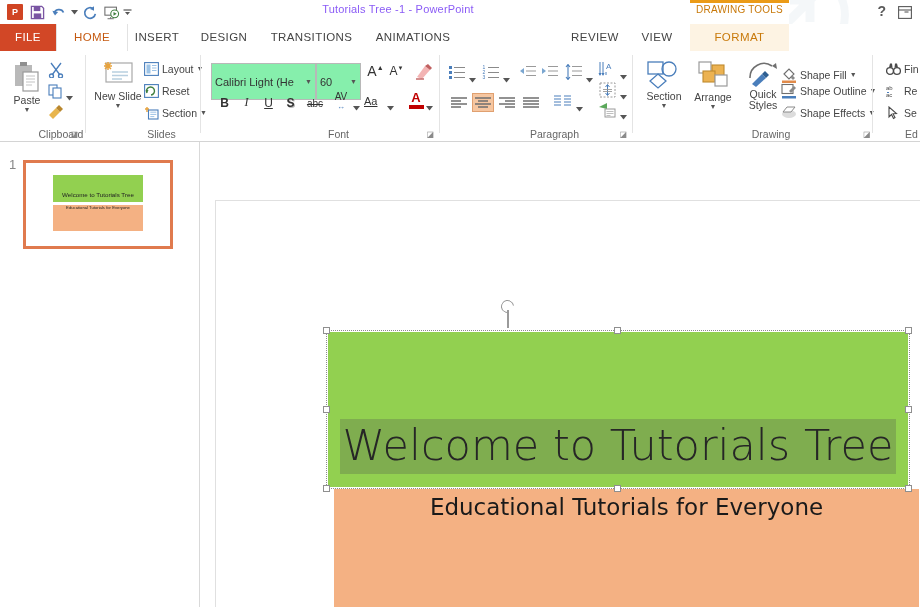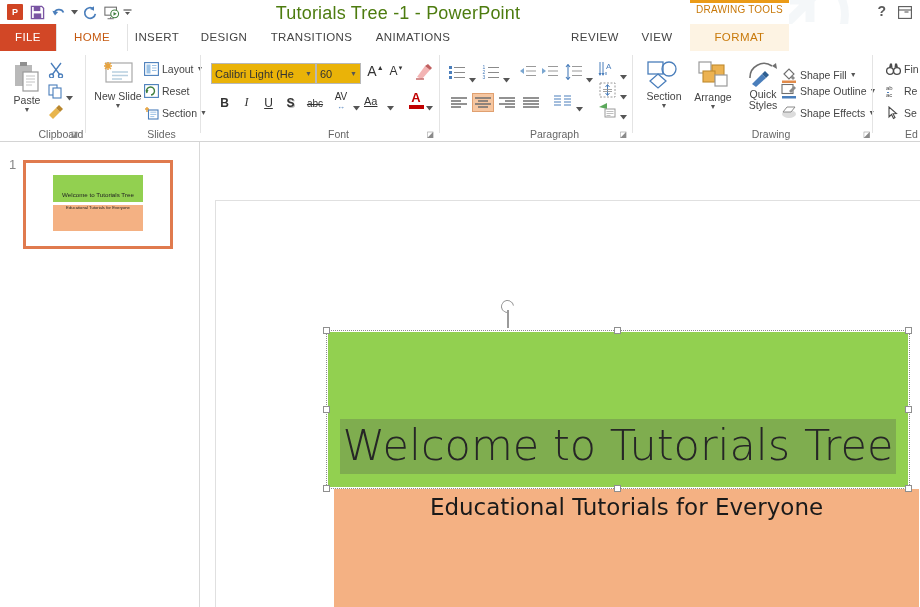--- a/index.html
+++ b/index.html
@@ -25,21 +25,21 @@
   .pp-logo {
     width: 16px; height: 16px; background: #d04423; border-radius: 1px;
     color: #fff; font-size: 9px; font-weight: bold; line-height: 16px; text-align: center;
     font-family: "Liberation Sans", sans-serif;
   }
   .ic { display:block; }
   .qat .caret { width: 9px; height: 20px; display:flex; align-items:center; justify-content:center; }
 
   .win-title {
     position: absolute; left: 0; top: 3px; width: 796px; text-align: center;
-    font-size: 18px; color: #4d7c0f; letter-spacing: .2px;
+    font-size: 11px; color: #8b5cf6; letter-spacing: .2px;
   }
   .ctx-tab-band {
     position: absolute; left: 690px; top: 0px; width: 99px; height: 24px;
     background: #ffffff;
   }
   .ctx-tab-band .bar { position:absolute; left:0; top:0; width:99px; height:3px; background:#eb9b17; }
   .ctx-tab-band .lbl {
     position:absolute; left:0; top:4px; width:99px; text-align:center;
     font-size: 10px; color: #c8790a; letter-spacing:.2px;
   }
@@ -83,22 +83,22 @@
   }
   .btn-sm {
     position:absolute; display:flex; align-items:center; gap:3px;
     font-size:10.5px; color:#444; cursor:default; height:17px;
   }
   .mini { position:absolute; cursor:default; }
   .caretdn { font-size:7px; color:#555; line-height:1; }
 
   
   .fontbox {
-    position:absolute; border:1px solid #b8b8b8; background:#eab308;
-    display:flex; align-items:center; height:21px; font-size:11px; color:#333; box-sizing:border-box;
+    position:absolute; border:1px solid #b8b8b8; background:#86efac;
+    display:flex; align-items:center; height:37px; font-size:11px; color:#333; box-sizing:border-box;
   }
   .fontbox .txt { padding-left:3px; white-space:nowrap; overflow:hidden; }
   .fontbox .cr { margin-left:auto; padding:0 3px; font-size:7px; color:#555; }
 
   .fmt-btn {
     position:absolute; width:19px; height:19px; display:flex; align-items:center; justify-content:center;
     font-size:12px; color:#333; cursor:default;
   }
   .fmt-btn.on { background:#f6c6a0; border:1px solid #e0a070; box-sizing:border-box; }
 

